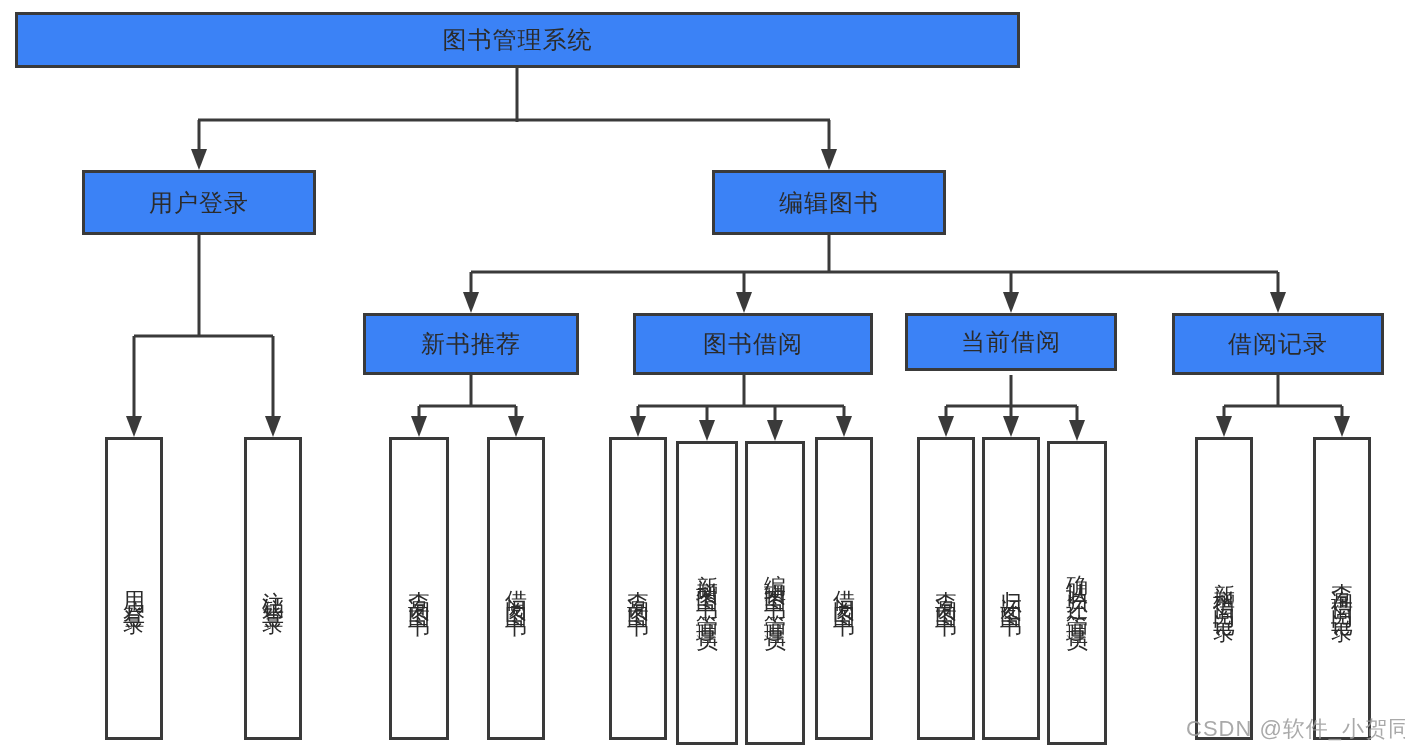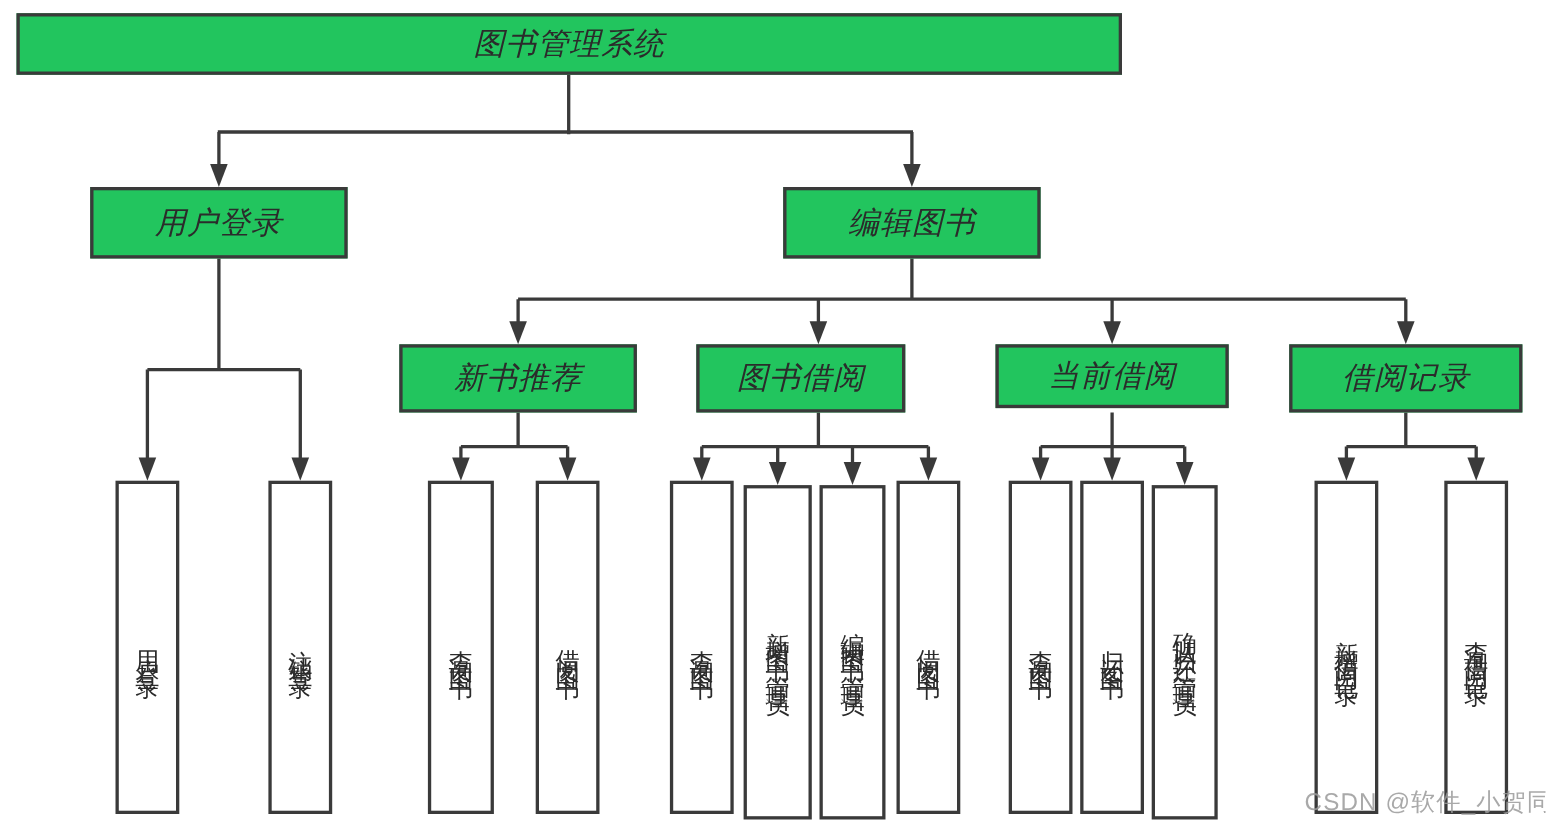--- a/index.html
+++ b/index.html
@@ -14,26 +14,25 @@
     background:var(--bg);
     font-family:"Liberation Sans","DejaVu Sans",sans-serif;
     color:var(--text);
   }
   #chart{position:absolute;inset:0;}
   svg.connectors{position:absolute;left:0;top:0;pointer-events:none;}
   .node{
     position:absolute;
     box-sizing:border-box;
     border:3px solid var(--line);
-    background:#22c55e;
+    background:#3b82f6;
     display:flex;align-items:center;justify-content:center;
-    font-size:28px;
+    font-size:24px;
     letter-spacing:1px;
     white-space:nowrap;
-    font-style:italic;
   }
   .vnode{
     position:absolute;
     box-sizing:border-box;
     border:3px solid var(--line);
     background:#fff;
     display:flex;align-items:center;justify-content:center;
     writing-mode:vertical-rl;
     text-orientation:mixed;
     font-size:22px;
@@ -87,21 +86,21 @@
       <polygon points="1334,416 1350,416 1342,437"></polygon>
     </g>
   </svg>
 
   <div class="node" style="left:15px;top:12px;width:1005px;height:56px;">图书管理系统</div>
 
   <div class="node" style="left:82px;top:170px;width:234px;height:65px;">用户登录</div>
   <div class="node" style="left:712px;top:170px;width:234px;height:65px;">编辑图书</div>
 
   <div class="node" style="left:363px;top:313px;width:216px;height:62px;">新书推荐</div>
-  <div class="node" style="left:633px;top:313px;width:190px;height:62px;">图书借阅</div>
+  <div class="node" style="left:633px;top:313px;width:240px;height:62px;">图书借阅</div>
   <div class="node" style="left:905px;top:313px;width:212px;height:58px;">当前借阅</div>
   <div class="node" style="left:1172px;top:313px;width:212px;height:62px;">借阅记录</div>
 
   <div class="vnode" style="left:105px;top:437px;width:58px;height:303px;">用户登录</div>
   <div class="vnode" style="left:244px;top:437px;width:58px;height:303px;">注销登录</div>
 
   <div class="vnode" style="left:389px;top:437px;width:60px;height:303px;">查询图书</div>
   <div class="vnode" style="left:487px;top:437px;width:58px;height:303px;">借阅图书</div>
 
   <div class="vnode" style="left:609px;top:437px;width:58px;height:303px;">查询图书</div>

